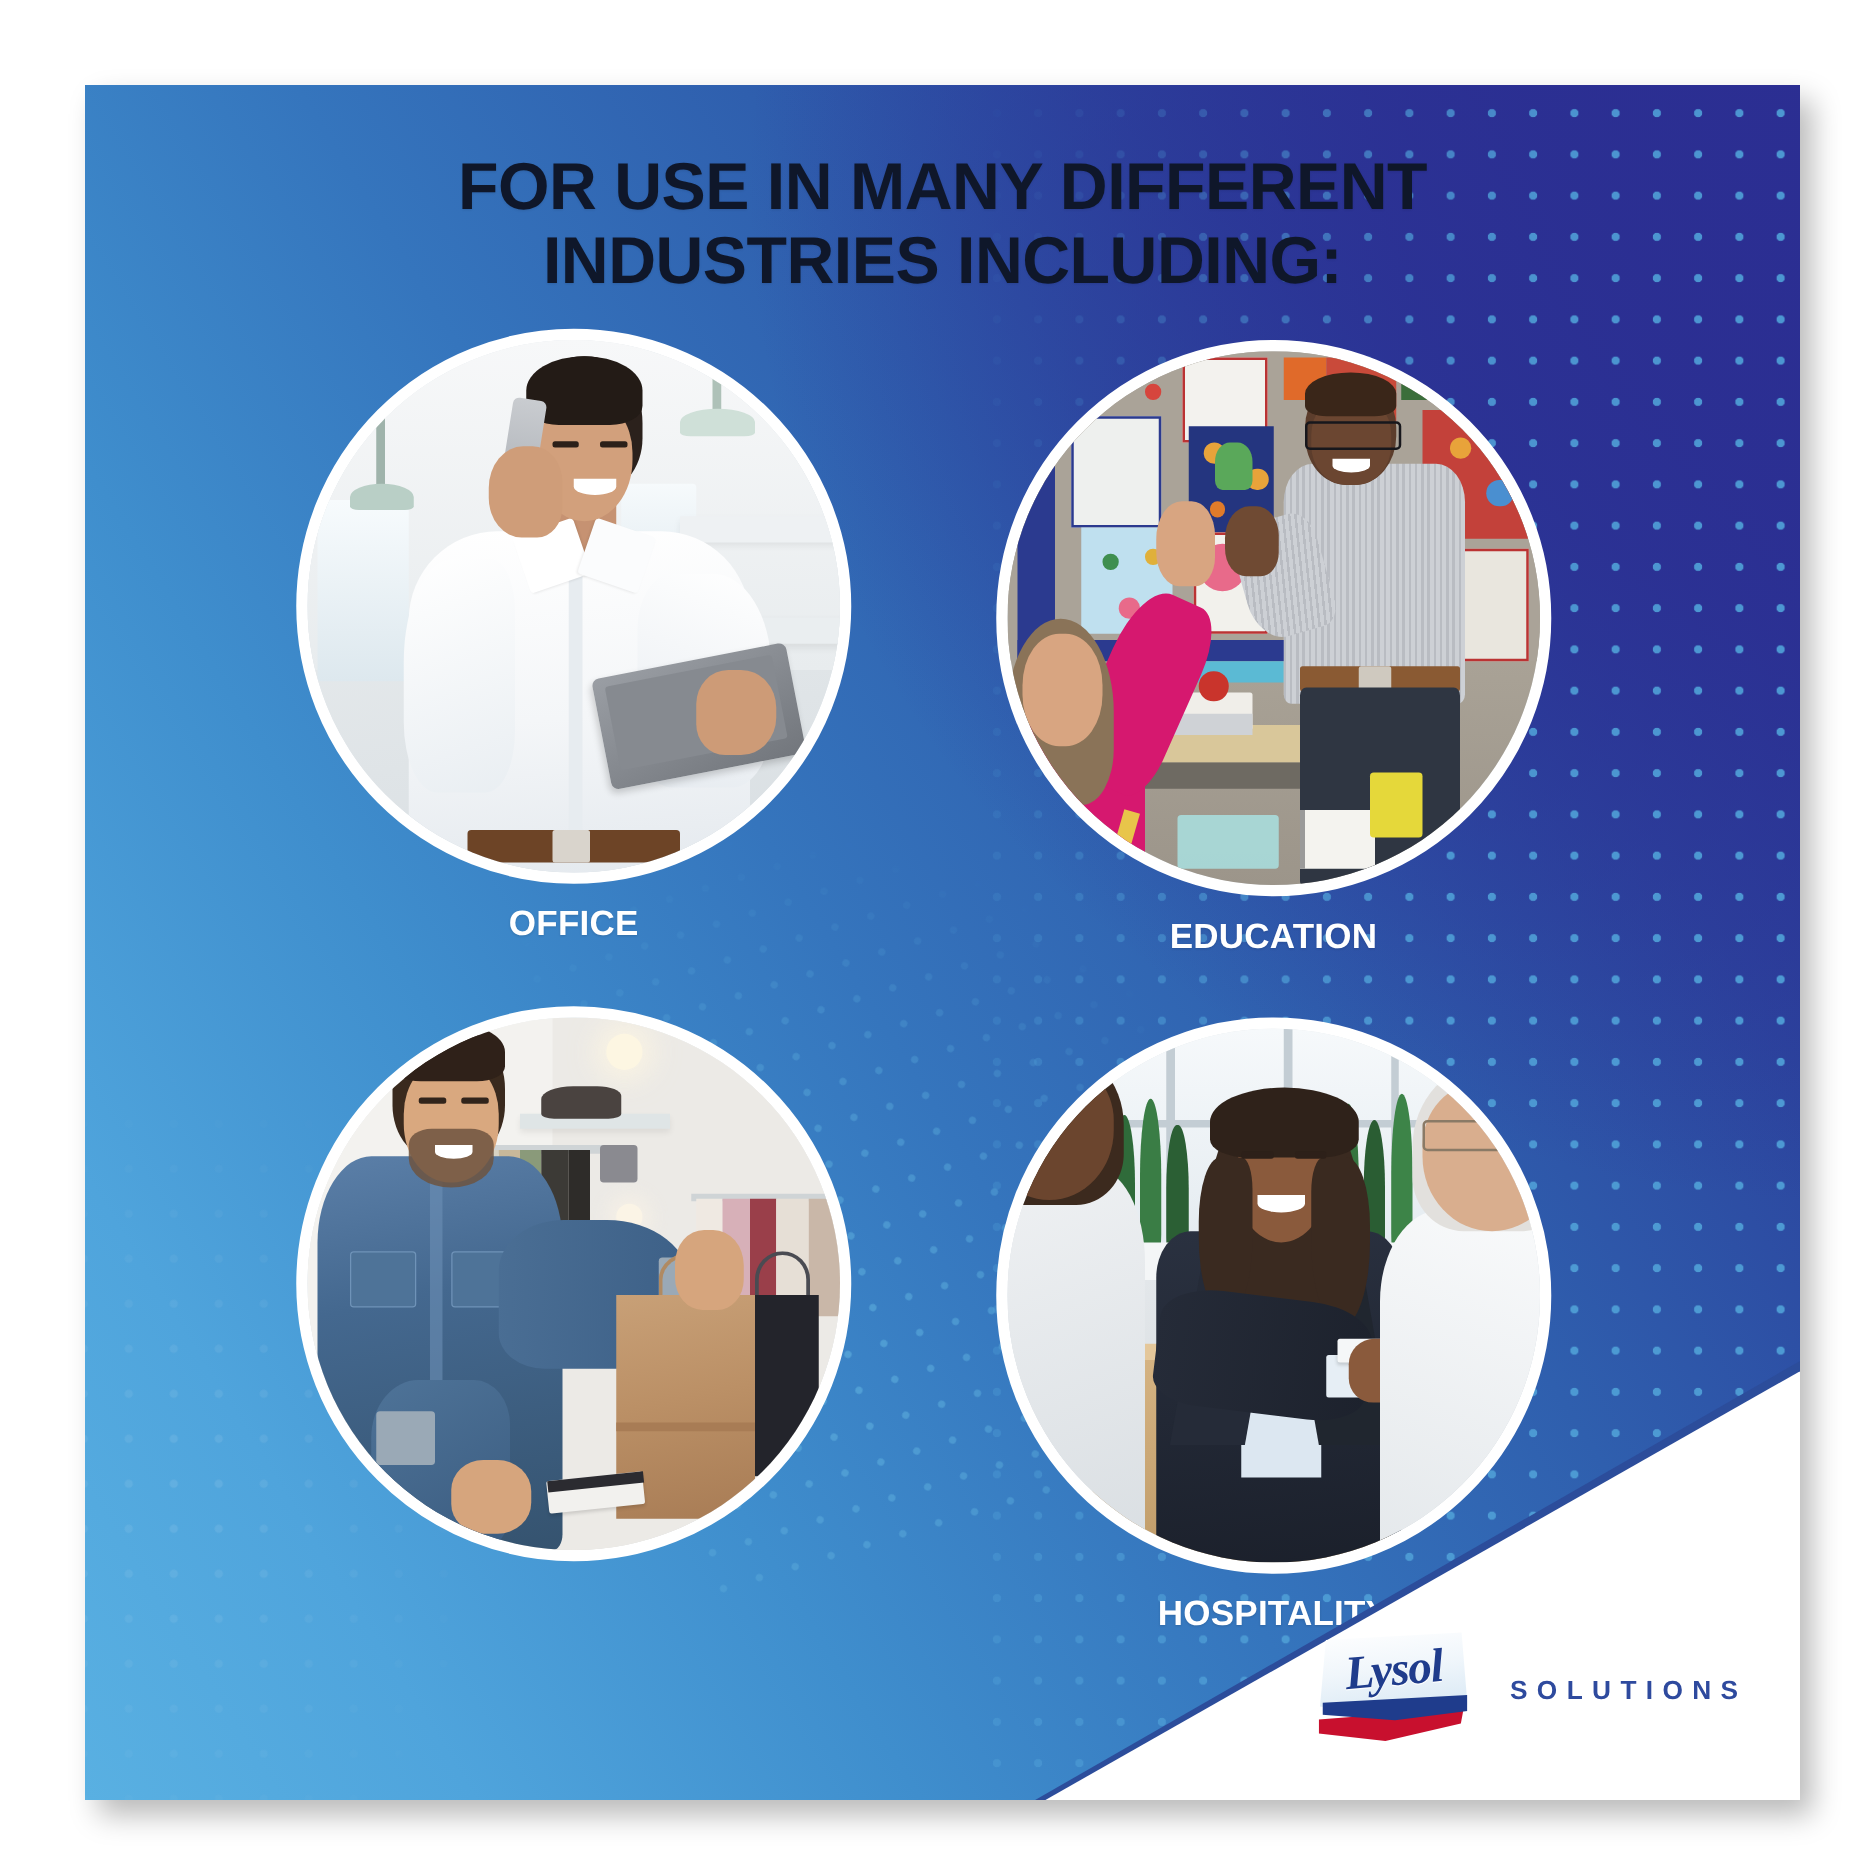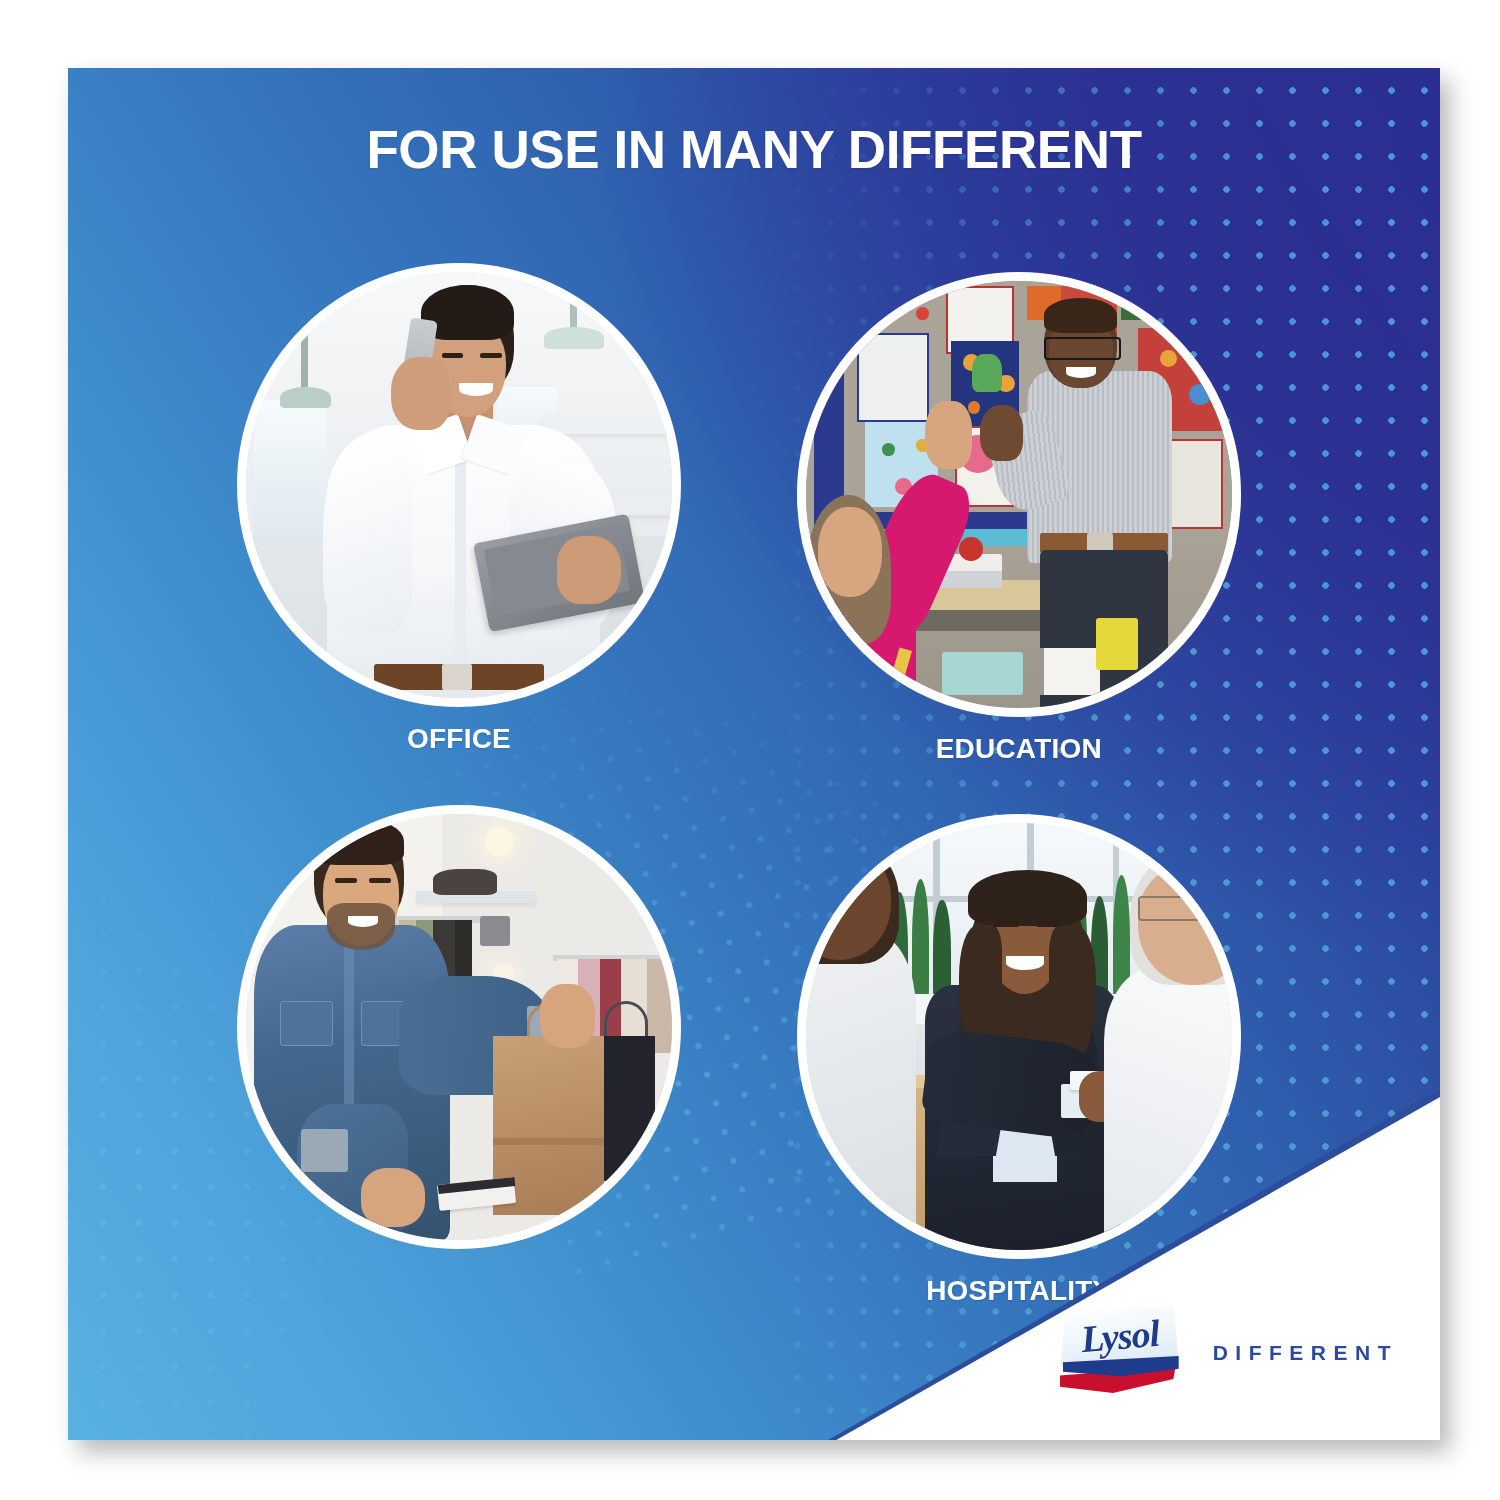--- a/index.html
+++ b/index.html
@@ -114,21 +114,21 @@
     -webkit-mask-image: radial-gradient(ellipse 70% 70% at 30% 60%, #000 0%, rgba(0,0,0,0) 78%);
     mask-image: radial-gradient(ellipse 70% 70% at 30% 60%, #000 0%, rgba(0,0,0,0) 78%);
   }
 
   
   .headline {
     position: absolute;
     left: 0; right: 0;
     top: 52px;
     text-align: center;
-    color: #ffffff;
+    color: #0f172a;
     font-family: "Liberation Sans", sans-serif;
     font-weight: bold;
     font-size: 53px;
     line-height: 1.12;
     letter-spacing: -0.4px;
     text-transform: uppercase;
     padding: 0 150px;
     text-shadow: 0 1px 2px rgba(0,0,0,0.10);
   }
   .headline .l2 { display: block; }
@@ -452,20 +452,21 @@
   <div id="poster">
 
     <div class="bg-grad"></div>
     <div class="bg-indigo"></div>
     <div class="dots-right"></div>
     <div class="dots-arc"></div>
     <div class="dots-left"></div>
 
     <div class="headline">
       <span class="l1">FOR USE IN MANY DIFFERENT</span>
+      <span class="l2">INDUSTRIES INCLUDING:</span>
     </div>
 
     <div class="tiles">
 
       <div class="tile t-office">
         <div class="circle">
           <div class="photo p-office">
             <div class="of-wall"></div>
               <div class="of-win1"></div>
               <div class="of-win2"></div>
@@ -663,18 +664,18 @@
 
     <div class="logos">
       <div class="lysol">
         <div class="lysol-banner"></div>
         <div class="lysol-red"></div>
         <div class="lysol-blue"></div>
         <div class="lysol-word">Lysol</div>
       </div>
 
       <div class="pro">
-        <div class="pro-sub">DIFFERENT</div>
+        <div class="pro-sub">SOLUTIONS</div>
       </div>
     </div>
 
   </div>
 </div>
 
 </body></html>

